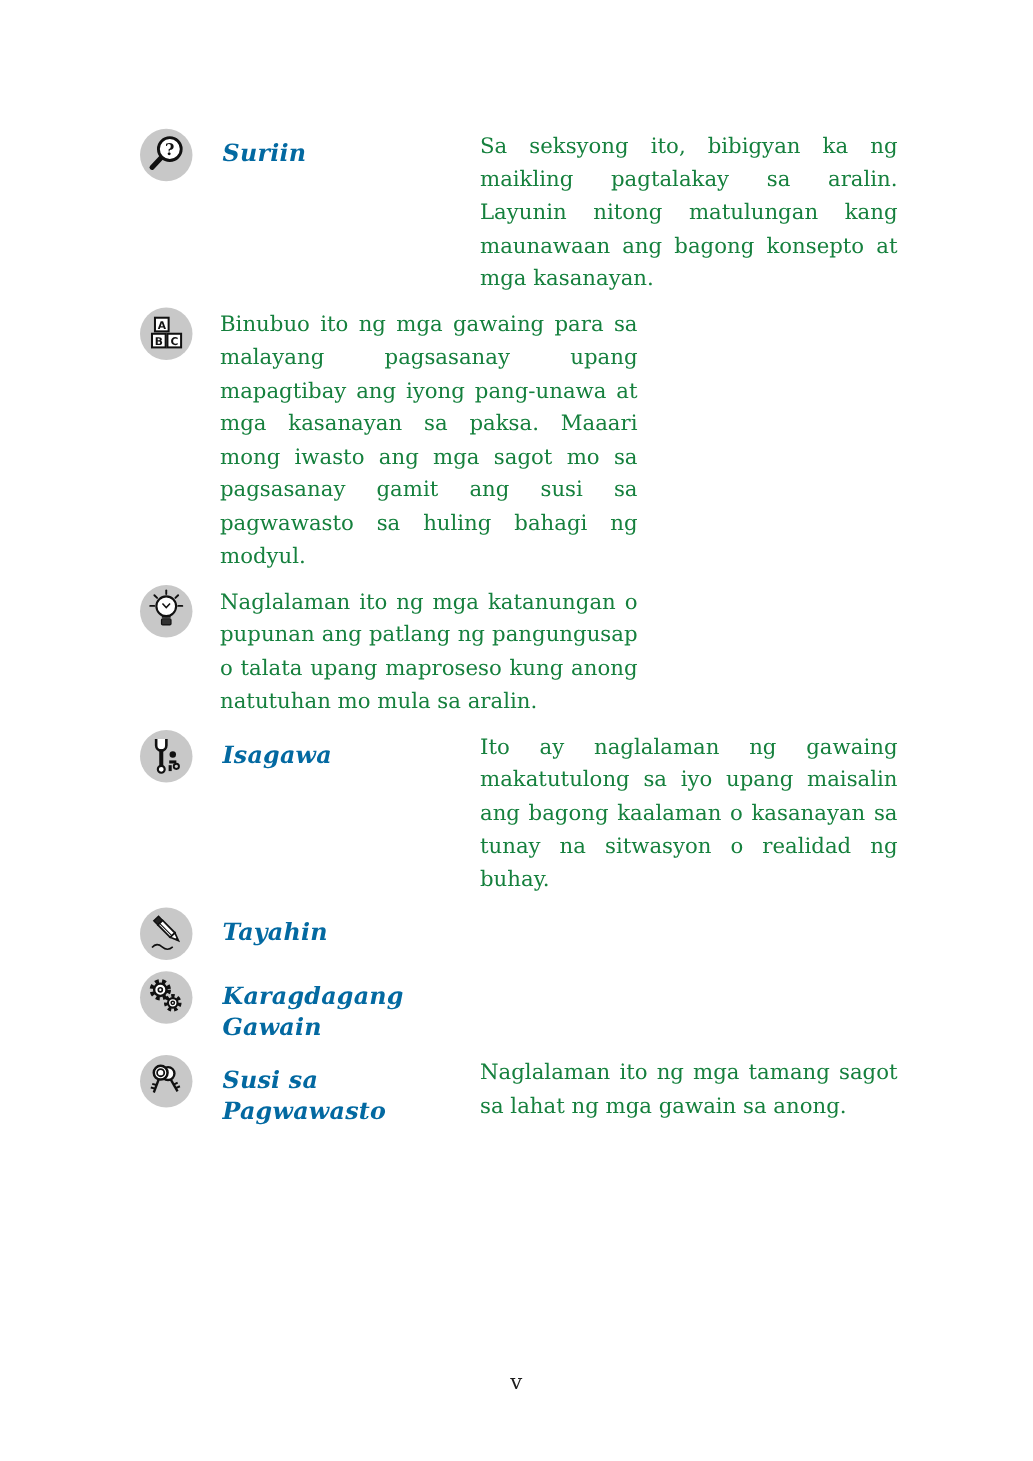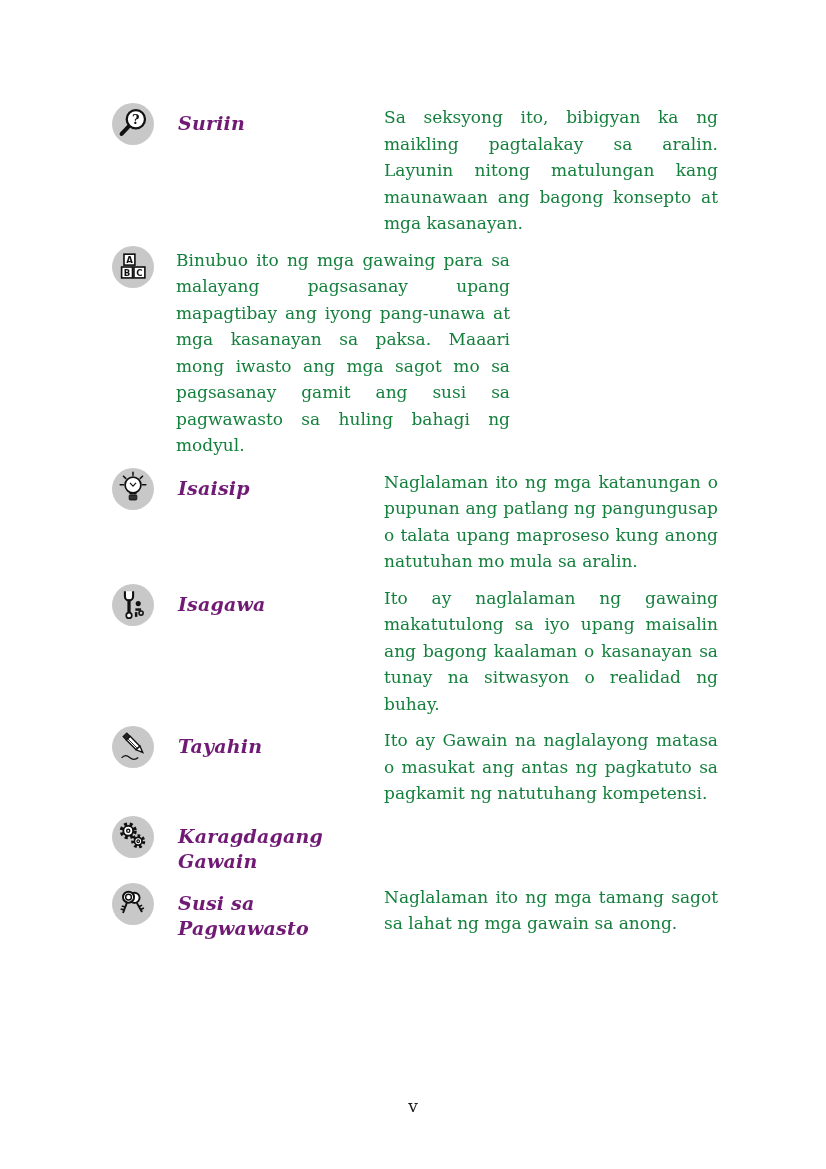--- a/index.html
+++ b/index.html
@@ -48,21 +48,21 @@
     flex: none;
     width: 208px;
     box-sizing: border-box;
     padding: 8px 40px 0 2px;
   }
   .section-label {
     font-weight: bold;
     font-style: italic;
     font-size: 19px;
     line-height: 25px;
-    color: #701a75;
+    color: #0369a1;
     letter-spacing: 0.2px;
   }
   .text-cell {
     flex: none;
     width: 334px;
     padding-top: 1px;
   }
   .desc {
     margin: 0;
     font-size: 17px;
@@ -133,23 +133,20 @@
                 <line x1="6.5" y1="15.5" x2="10" y2="15.5"></line>
                 <line x1="33.5" y1="15.5" x2="30" y2="15.5"></line>
               </g>
               <circle cx="20" cy="15.8" r="8.3" fill="#fff" stroke="#111" stroke-width="1.8"></circle>
               <path d="M16.8 13.5 l3.2 3.4 3.2-3.4" fill="none" stroke="#111" stroke-width="1.3"></path>
               <line x1="16.3" y1="24.8" x2="23.7" y2="24.8" stroke="#111" stroke-width="1.5"></line>
               <rect x="16" y="26.3" width="8" height="5.2" rx="1" fill="#333" stroke="#111" stroke-width="1"></rect>
             </svg>
           </div>
     </div>
-    <div class="label-cell">
-      <span class="section-label">Isaisip</span>
-    </div>
     <div class="text-cell">
       <p class="desc">Naglalaman ito ng mga katanungan o pupunan ang patlang ng pangungusap o talata upang maproseso kung anong natutuhan mo mula sa aralin.</p>
     </div>
   </div>
 
   <div class="row">
     <div class="icon-cell">
       <div class="icon-circle" style="background: rgb(200, 200, 200);">
             <svg viewBox="0 0 40 40">
               <path d="M11.5 5.5 v5.5 a4.3 4.3 0 0 0 8.6 0 V5.5" fill="#fff" stroke="#111" stroke-width="2.2"></path>
@@ -178,23 +175,20 @@
               <polygon points="13,12.6 17,8.8 27.3,19.2 23.3,23" fill="#fff" stroke="#111" stroke-width="1.5"></polygon>
               <line x1="14.4" y1="11.2" x2="24.7" y2="21.6" stroke="#111" stroke-width="0.9"></line>
               <polygon points="23.3,23 27.3,19.2 30.3,25.8" fill="#fff" stroke="#111" stroke-width="1.4"></polygon>
               <polygon points="28.6,23.2 30.3,25.8 27.2,24.9" fill="#111"></polygon>
               <path d="M8 31.5 q4 -4.5 8.5 -0.5 t9 0" fill="none" stroke="#111" stroke-width="1.3"></path>
             </svg>
           </div>
     </div>
     <div class="label-cell">
       <span class="section-label">Tayahin</span>
-    </div>
-    <div class="text-cell">
-      <p class="desc">Ito ay Gawain na naglalayong matasa o masukat ang antas ng pagkatuto sa pagkamit ng natutuhang kompetensi.</p>
     </div>
   </div>
 
   <div class="row">
     <div class="icon-cell">
       <div class="icon-circle" style="background: rgb(200, 200, 200);">
             <svg viewBox="0 0 40 40">
               <circle cx="15" cy="13.5" r="7" fill="none" stroke="#111" stroke-width="4" stroke-dasharray="3.1 2.6"></circle>
               <circle cx="15" cy="13.5" r="5.2" fill="#fff" stroke="#111" stroke-width="2"></circle>
               <circle cx="15" cy="13.5" r="1.7" fill="none" stroke="#111" stroke-width="1.4"></circle>

